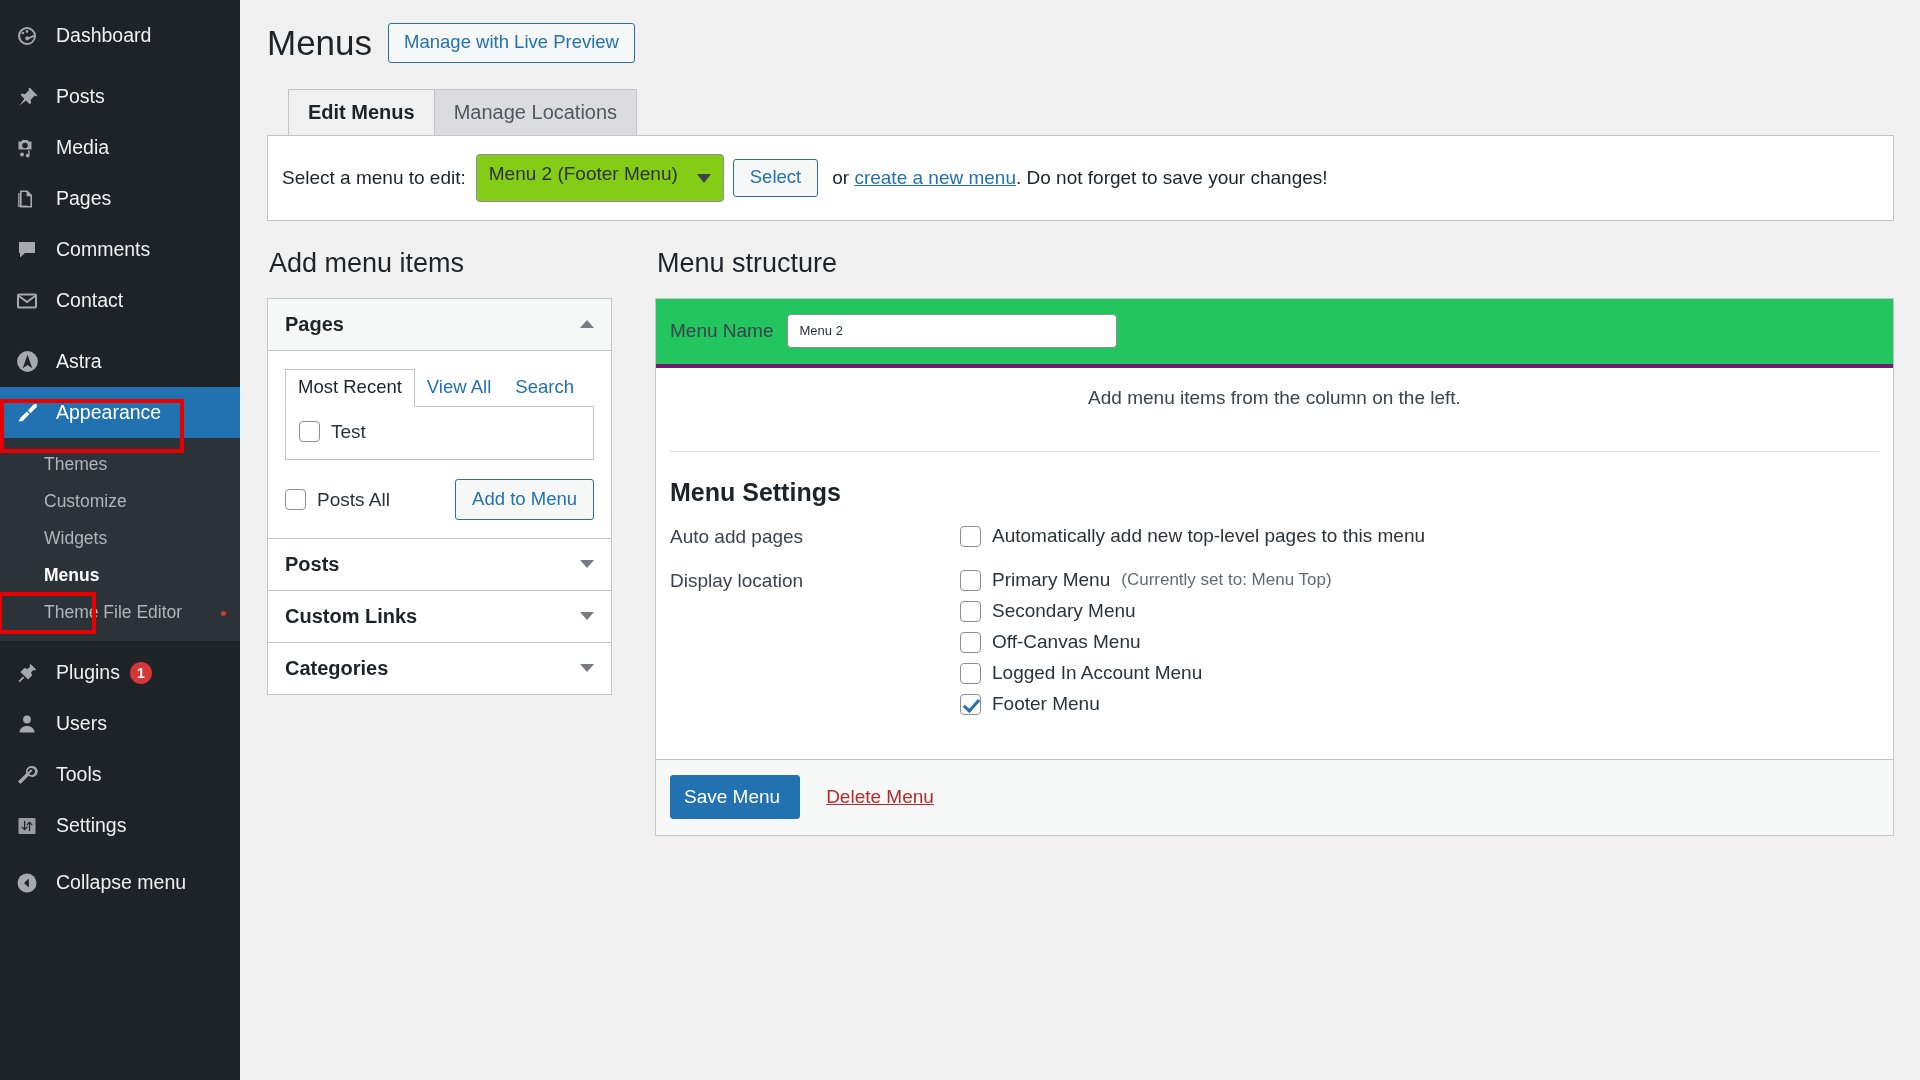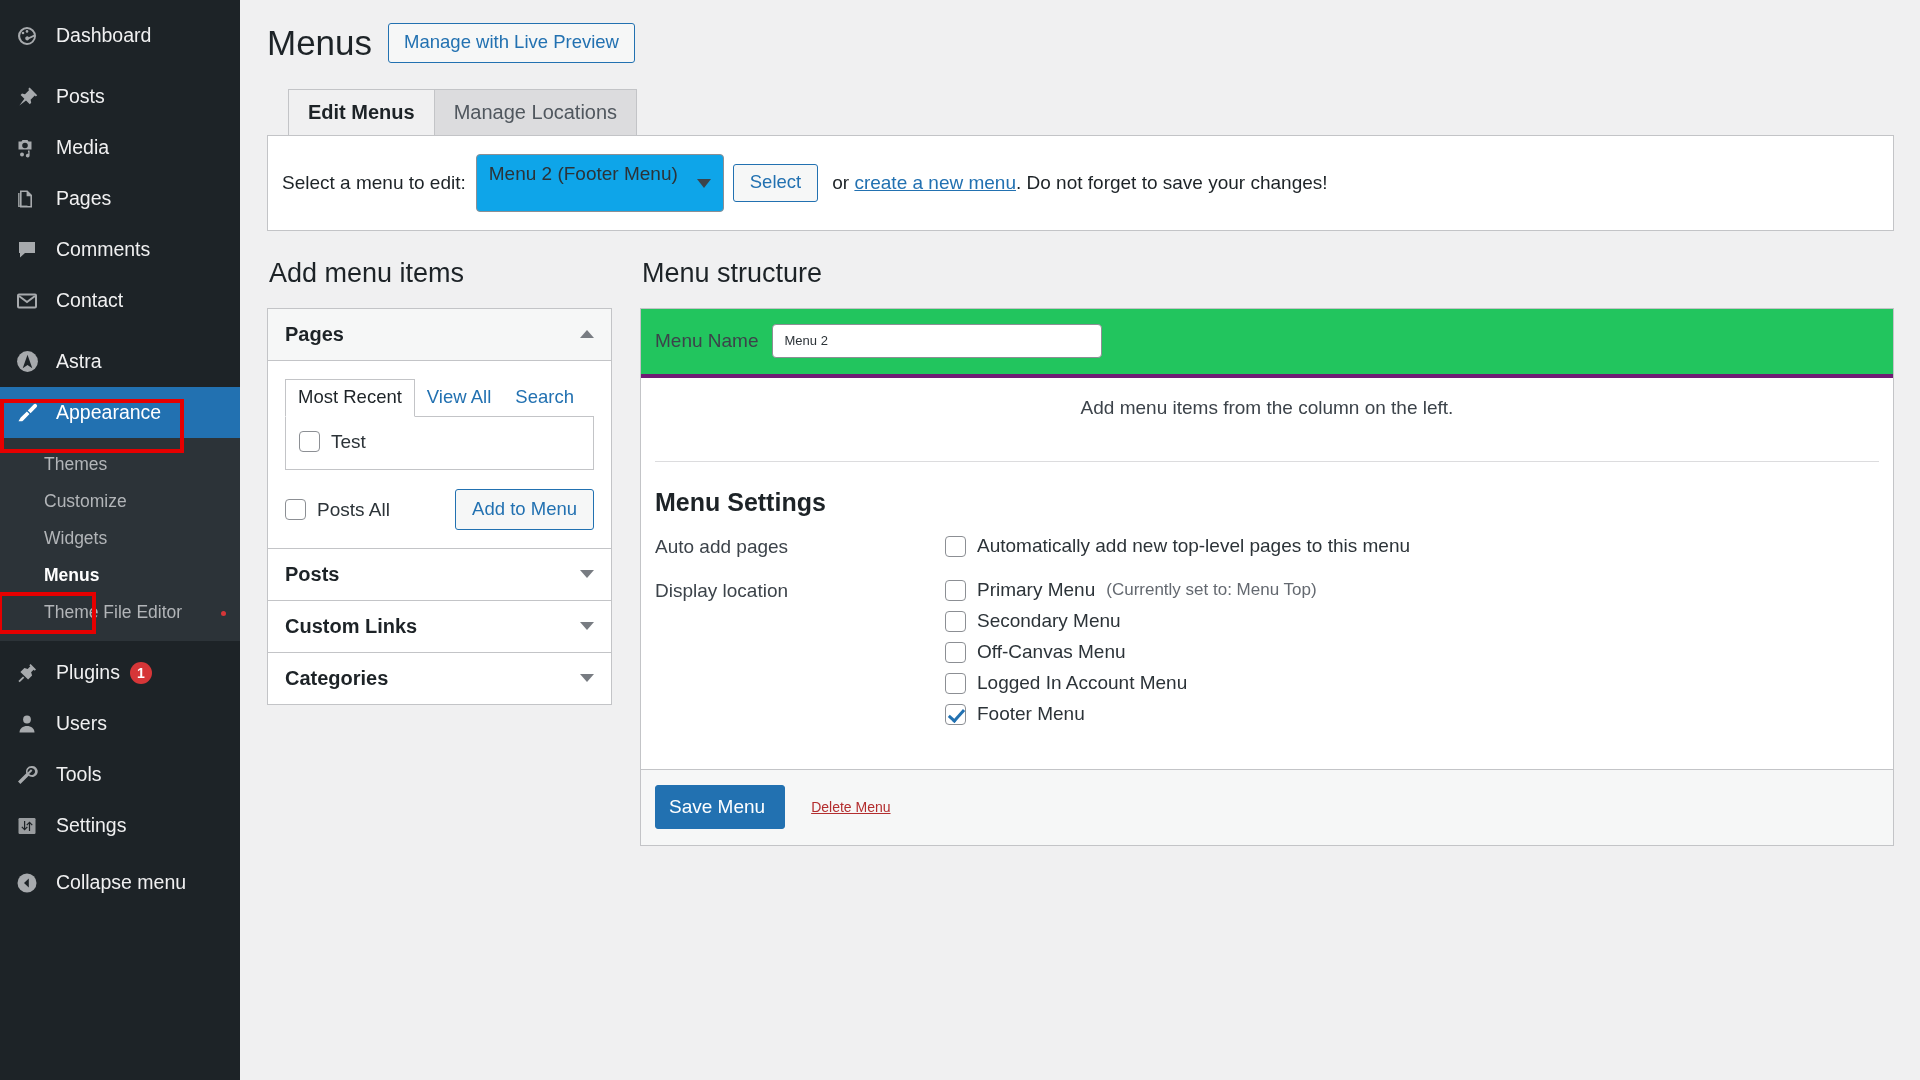--- a/index.html
+++ b/index.html
@@ -101,43 +101,43 @@
   }
   .select-bar {
     margin: 0; padding: 18px 0 18px 14px;
     display: flex; align-items: center; gap: 0;
     font-size: 19px; color: #1d2327;
   }
   .select-bar .lab { margin-right: 10px; }
   .wp-select {
     appearance: none; -webkit-appearance: none;
     border: 1px solid #8c8f94; border-radius: 4px;
-    background: #0ea5e9; color: #2c3338;
+    background: #84cc16; color: #2c3338;
     font-size: 19px; font-family: "Liberation Sans", sans-serif;
-    padding: 8px 44px 27px 12px; min-width: 237px;
+    padding: 8px 44px 17px 12px; min-width: 237px;
     cursor: pointer;
   }
   .select-wrap { position: relative; display: inline-block; }
   .select-wrap .caret {
     position: absolute; right: 13px; top: 50%; margin-top: -4px;
     width: 0; height: 0; pointer-events: none;
     border-left: 7px solid transparent;
     border-right: 7px solid transparent;
     border-top: 9px solid #3c434a;
   }
   .btn-select {
     margin-left: 9px; border: 1px solid #2271b1;
     background: #f6f7f7; color: #2271b1;
     border-radius: 3px; font-size: 18.5px;
     padding: 8px 16px 9px 16px; cursor: pointer; line-height: 1;
   }
   .sel-tail { margin-left: 14px; font-size: 19px; color: #1d2327; }
   .sel-tail a { color: #2271b1; text-decoration: underline; }
 
-  .columns { display: flex; margin-top: 26px; gap: 28px; align-items: flex-start; }
+  .columns { display: flex; margin-top: 26px; gap: 43px; align-items: flex-start; }
   .col-left { width: 345px; min-width: 345px; }
   .col-right { flex: 1; }
   .col-head {
     font-size: 27px; font-weight: 400; color: #1d2327;
     margin: 0 0 19px 2px; line-height: 1.2;
   }
 
   .accordion { background: #fff; border: 1px solid #c3c4c7; }
   .acc-sec + .acc-sec { border-top: 1px solid #c3c4c7; }
   .acc-head {
@@ -225,21 +225,21 @@
 
   .struct-actions {
     background: #f6f7f7; border-top: 1px solid #c3c4c7;
     padding: 15px 14px 16px 14px; display: flex; align-items: center; gap: 26px;
   }
   .btn-primary {
     background: #2271b1; border: 1px solid #2271b1; color: #fff;
     border-radius: 3px; font-size: 19px;
     padding: 11px 19px 12px 13px; cursor: pointer; line-height: 1;
   }
-  .link-danger { color: #b32d2e; text-decoration: underline; font-size: 14px; cursor: pointer; }
+  .link-danger { color: #b32d2e; text-decoration: underline; font-size: 19px; cursor: pointer; }
 </style>
 </head>
 <body>
 
 <div class="screen">
 
   <div class="sidebar">
 
     <div class="menu-item">
       <span class="ic">

